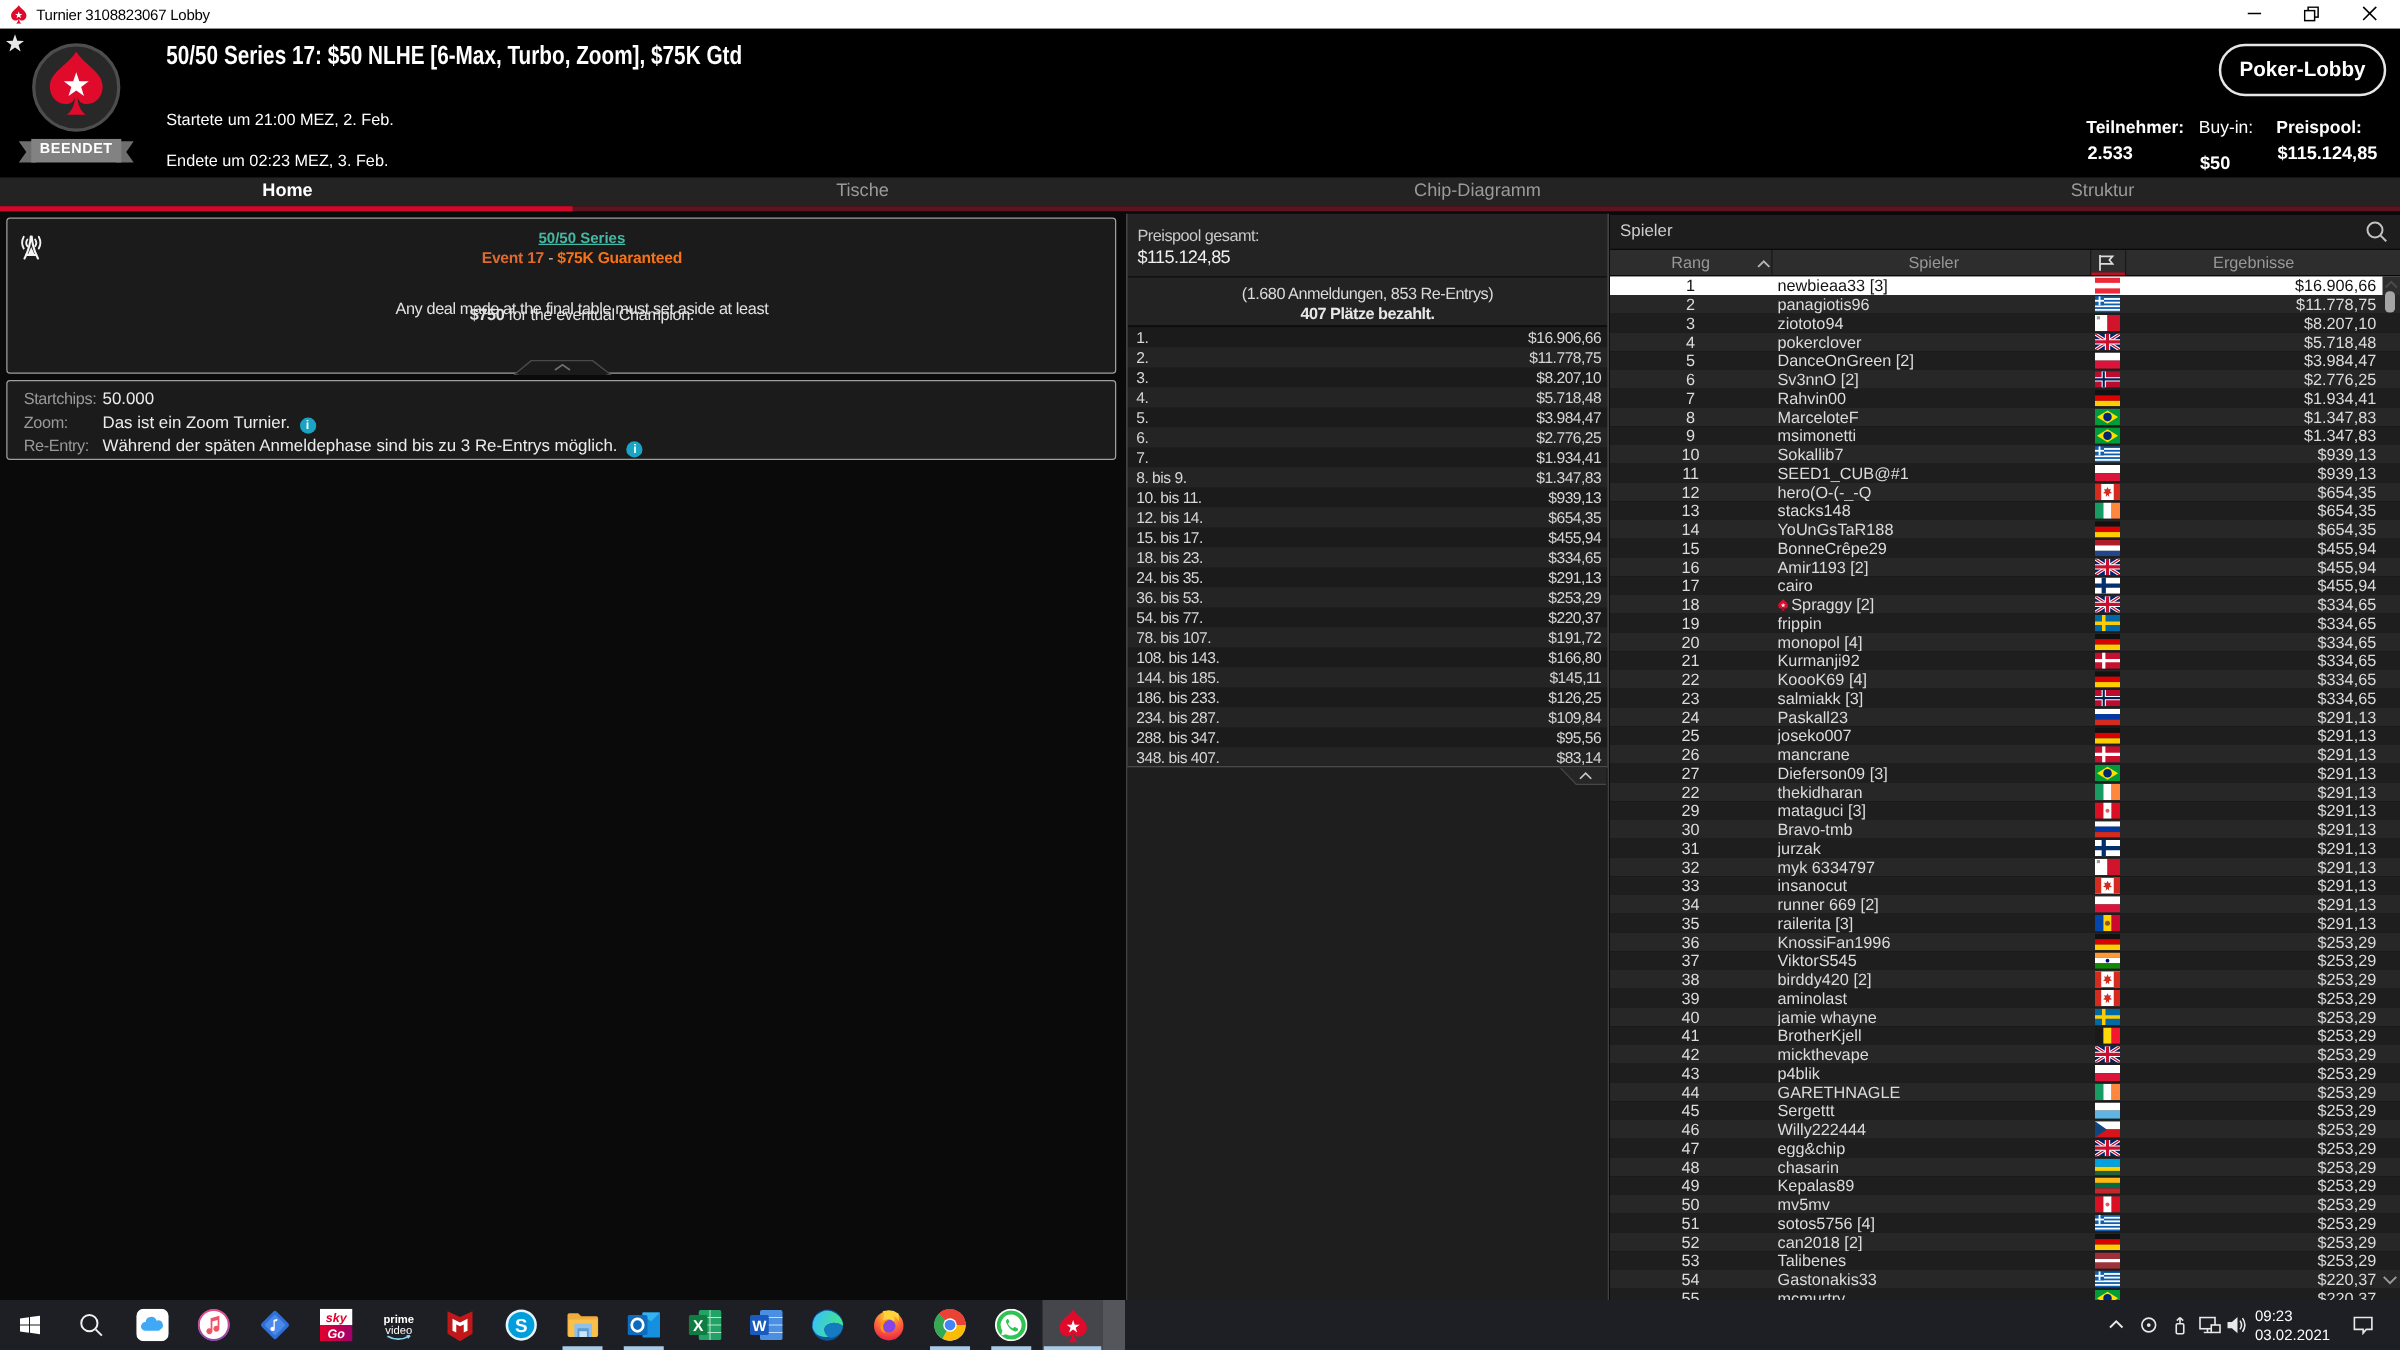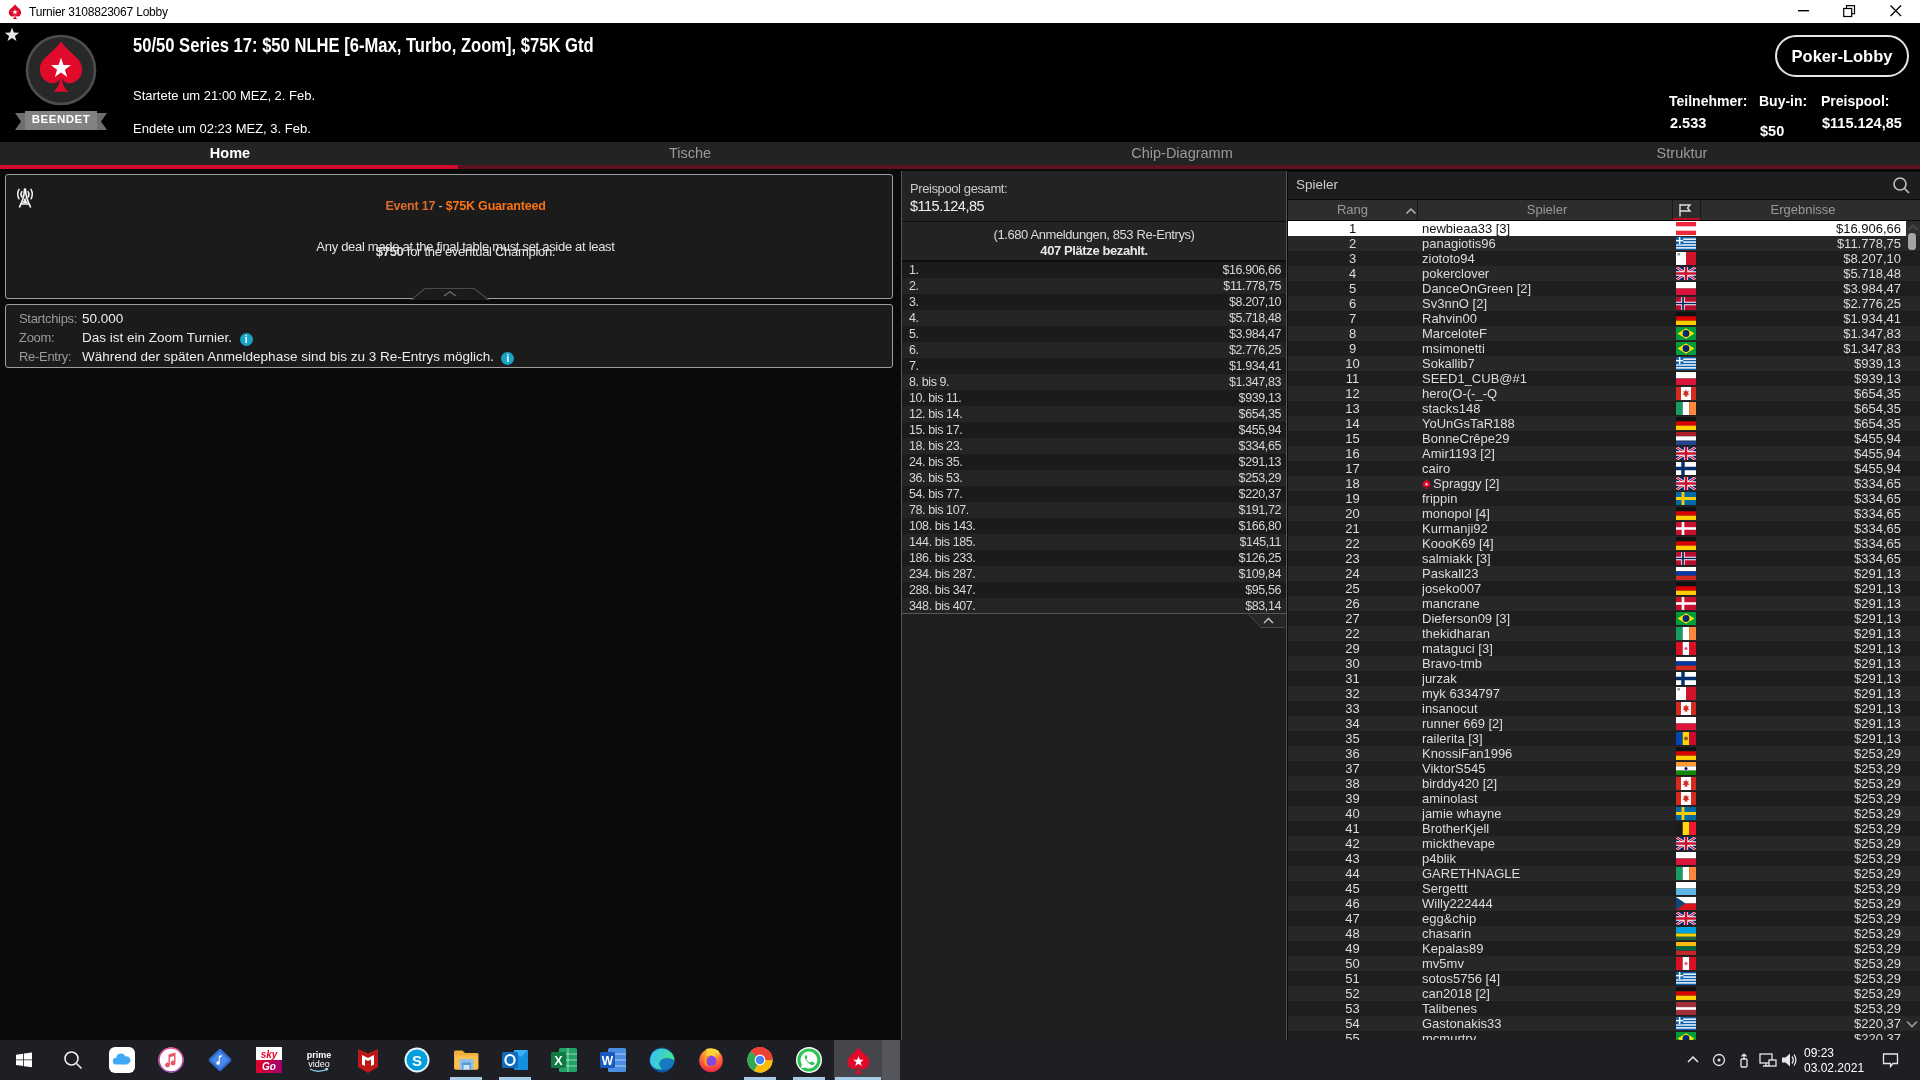--- a/index.html
+++ b/index.html
@@ -199,21 +199,21 @@
    <polygon points="92,2 78,2 78,19 92,19 86,10.5" fill="#6e6e6e"></polygon>
    <rect x="10" y="0" width="72" height="19" fill="#828282"></rect>
  </svg>
  <div class="abs" style="left:15px;top:90px;width:92px;text-align:center;font-size:11.5px;font-weight:bold;color:#fff;letter-spacing:0.5px">BEENDET</div>
  <div class="abs" id="bigtitle" style="left:133px;top:10px;font-size:21px;font-weight:bold;color:#fff;white-space:nowrap;transform:scaleX(0.79);transform-origin:0 0">50/50 Series 17: $50 NLHE [6-Max, Turbo, Zoom], $75K Gtd</div>
  <div class="abs" style="left:133px;top:65px;font-size:13px;color:#fff">Startete um 21:00 MEZ, 2. Feb.</div>
  <div class="abs" style="left:133px;top:98px;font-size:13px;color:#fff">Endete um 02:23 MEZ, 3. Feb.</div>
  <div class="abs" style="left:1775px;top:12px;width:134px;height:42px;border:2px solid #e6e6e6;border-radius:21px;text-align:center;line-height:39px;font-size:16.5px;font-weight:bold;color:#fff">Poker-Lobby</div>
  <div class="abs" style="left:1669px;top:70px;font-size:14px;font-weight:bold;color:#fff">Teilnehmer:</div>
  <div class="abs" style="left:1670px;top:92px;font-size:14.5px;font-weight:bold;color:#fff">2.533</div>
- <div class="abs" style="left:1759px;top:70px;font-size:14px;font-weight:bold;color:#fff">Buy-in:</div>
+ <div class="abs" style="left:1759px;top:70px;font-size:14px;font-weight:normal;color:#fff">Buy-in:</div>
  <div class="abs" style="left:1760px;top:100px;font-size:14.5px;font-weight:bold;color:#fff">$50</div>
  <div class="abs" style="left:1821px;top:70px;font-size:14px;font-weight:bold;color:#fff">Preispool:</div>
  <div class="abs" style="left:1822px;top:92px;font-size:14.5px;font-weight:bold;color:#fff">$115.124,85</div>
 </div>
 
 <div id="tabbar">
  <div class="tab" style="left:130px;color:#fff;font-weight:bold">Home</div>
  <div class="tab" style="left:590px">Tische</div>
  <div class="tab" style="left:1082px">Chip-Diagramm</div>
  <div class="tab" style="left:1582px">Struktur</div>
@@ -225,20 +225,21 @@
 <div class="lbox" style="top:174px;height:125px">
  <svg class="abs" style="left:9px;top:11px" width="20" height="23" viewBox="0 0 20 23">
   <g stroke="#f2f2f2" stroke-width="1.7" fill="none" stroke-linecap="round">
    <path d="M9.6 3.2 C9.3 9 7.8 14.5 4.6 20.8 M10.4 3.2 C10.7 9 12.2 14.5 15.4 20.8"></path>
    <path d="M5.9 18 H14.1" stroke-width="1.5"></path>
    <path d="M6.9 5.6 Q5 8.3 6.9 11 M13.1 5.6 Q15 8.3 13.1 11" stroke-width="1.5"></path>
    <path d="M4 3.4 Q1.4 8.3 4 12.8 M16 3.4 Q18.6 8.3 16 12.8" stroke-width="1.5"></path>
   </g>
   <polygon points="10,11.5 7.4,17.3 12.6,17.3" fill="#f2f2f2"></polygon>
  </svg>
+ <div class="abs" style="left:31px;top:8px;width:857px;text-align:center;font-size:12px;font-weight:bold;color:#45b8a4;text-decoration:underline">50/50 Series</div>
  <div class="abs" style="left:31px;top:24px;width:857px;text-align:center;font-size:12.5px;font-weight:bold;letter-spacing:-0.2px"><span style="color:#dd6b30">Event 17</span><span style="color:#cfcfcf;font-weight:normal"> - </span><span style="color:#f97316">$75K Guaranteed</span></div>
  <div class="abs" style="left:31px;top:64px;width:857px;text-align:center;font-size:13px;letter-spacing:-0.3px;color:#e2e2e2">Any deal made at the final table must set aside at least</div>
  <div class="abs" style="left:31px;top:69px;width:857px;text-align:center;font-size:13px;letter-spacing:-0.3px;color:#e2e2e2"><b>$750</b> for the eventual Champion.</div>
 </div>
 <svg class="abs" style="left:411px;top:288px" width="78" height="12" viewBox="0 0 78 12">
   <polygon points="0,12 14,0.5 63,0.5 78,12" fill="#1b1b1b" stroke="#4a4a4a" stroke-width="1.1" stroke-linejoin="round"></polygon>
   <rect x="4" y="9.5" width="70" height="2.5" fill="#1b1b1b"></rect>
   <path d="M33 8 L39 3.8 L45 8" stroke="#6e6e6e" stroke-width="1.4" fill="none"></path>
 </svg>
 

